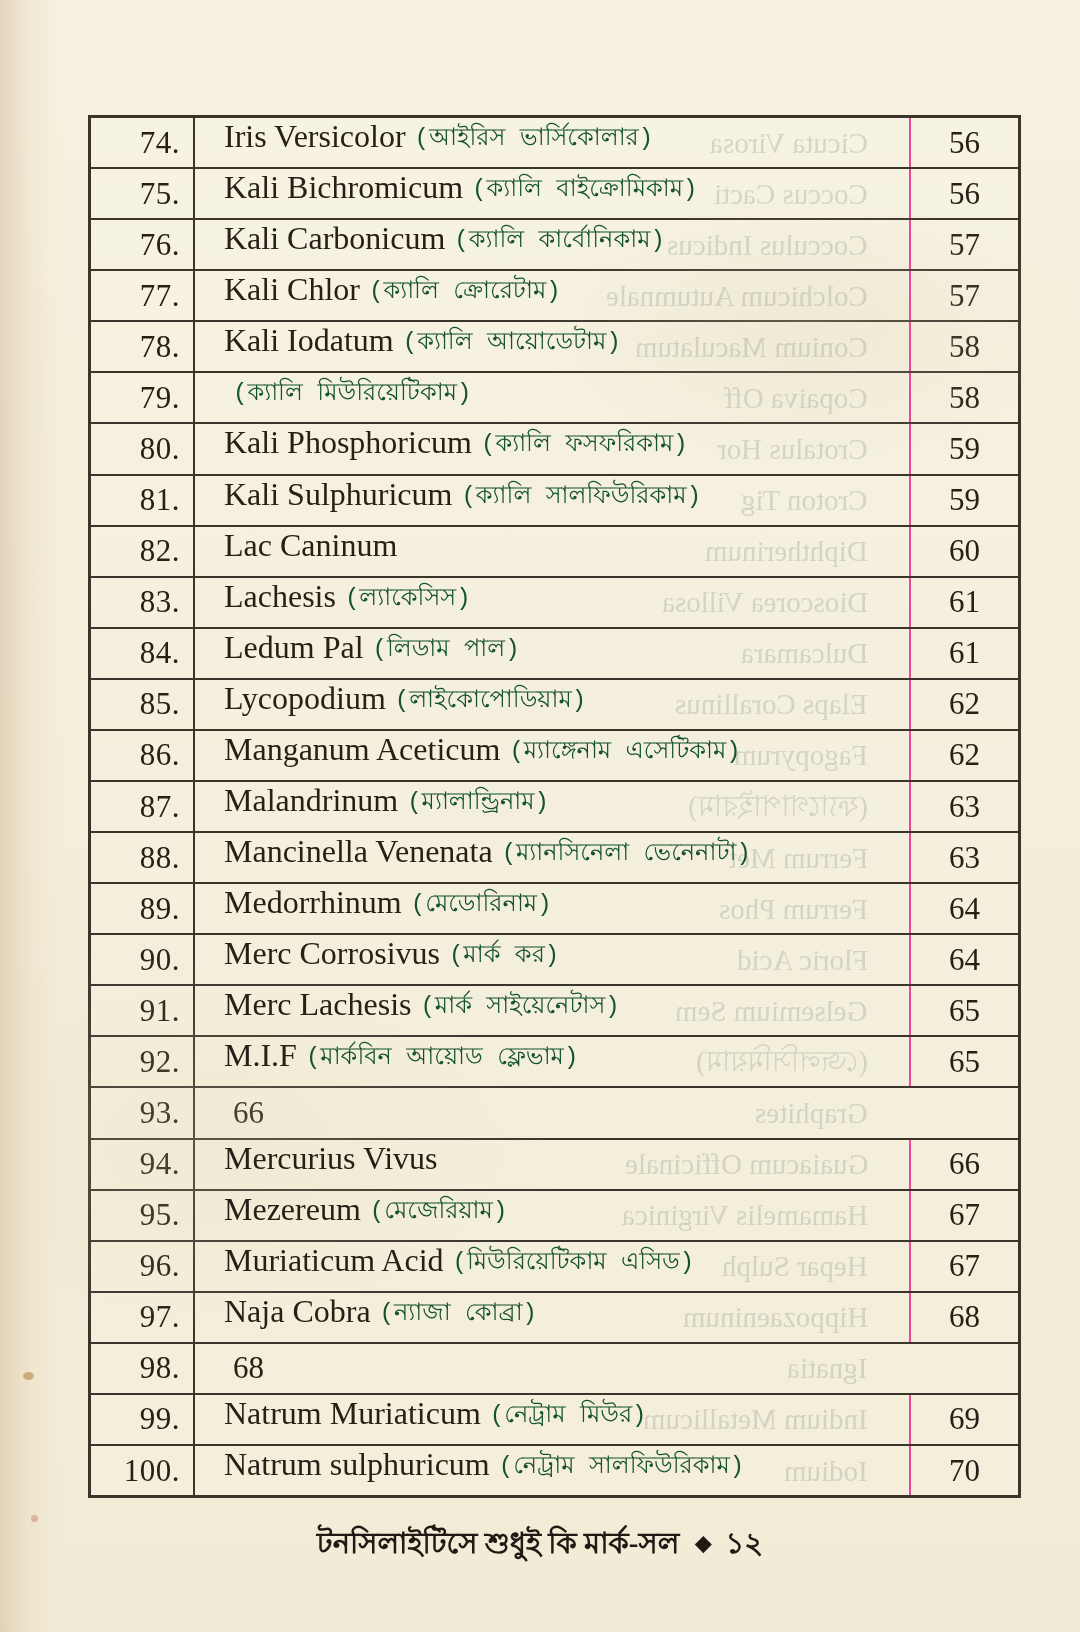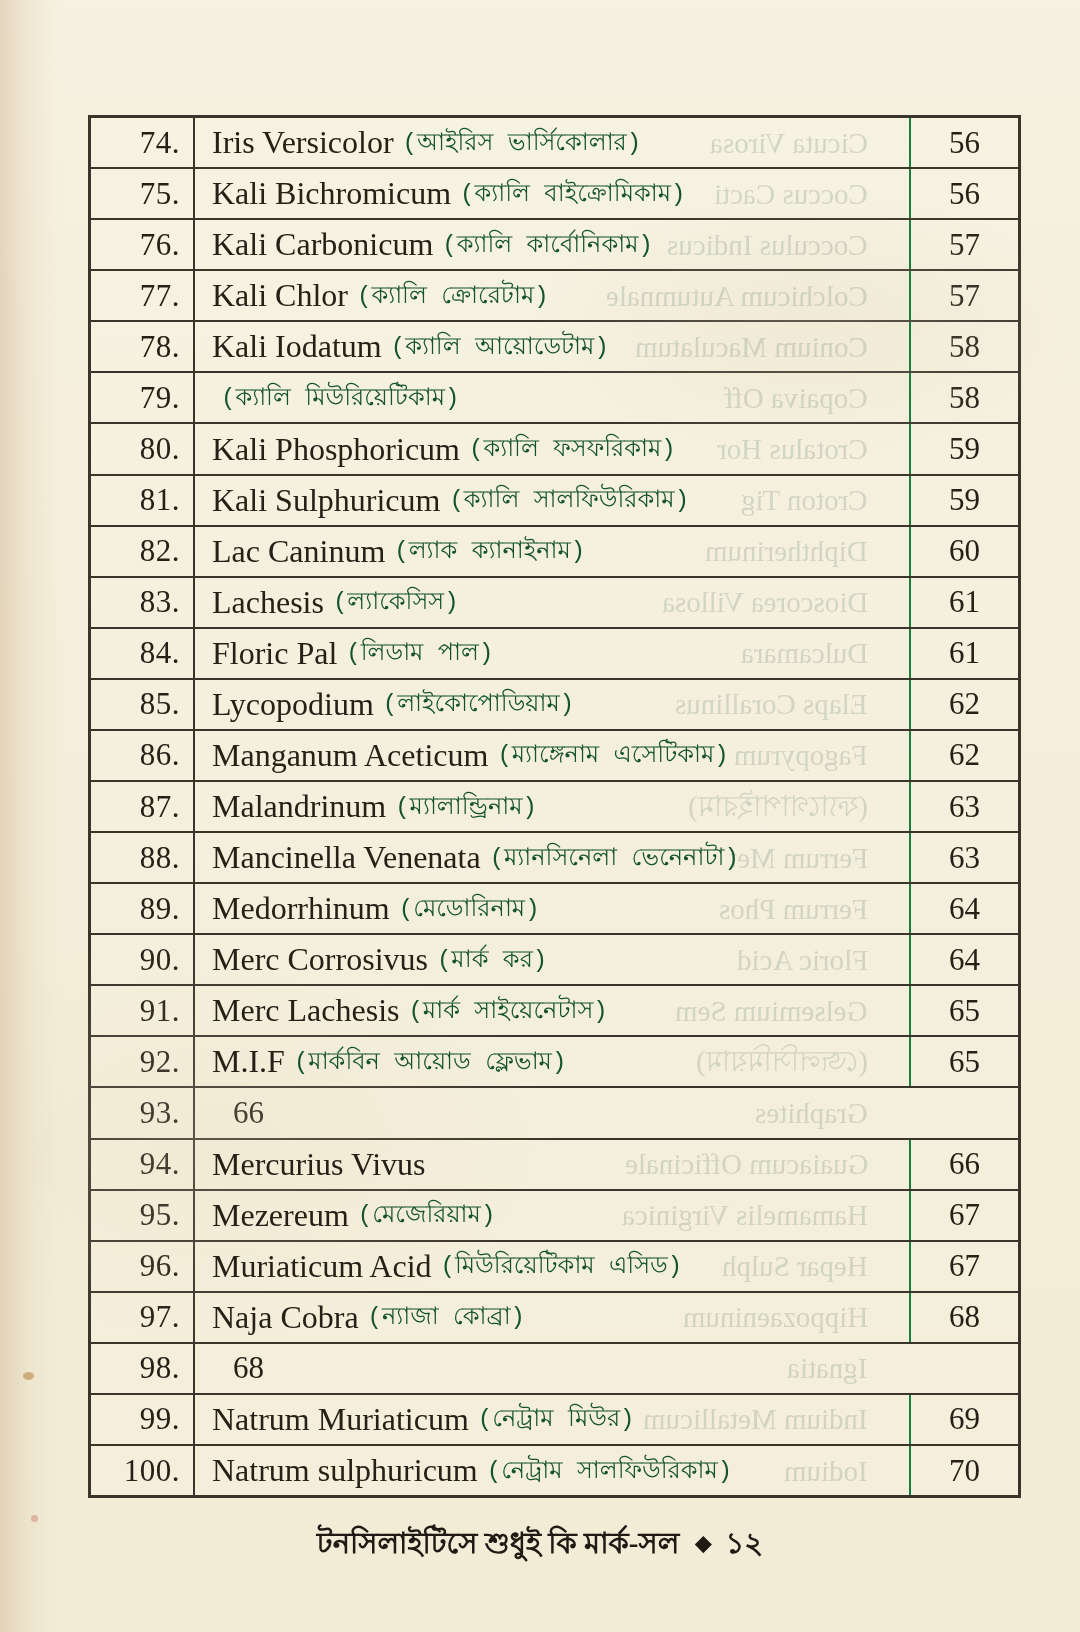--- a/index.html
+++ b/index.html
@@ -59,24 +59,23 @@
     align-items: center;
     justify-content: flex-end;
     padding-right: 13px;
     font-size: 31px;
     color: #262017;
     letter-spacing: 0.5px;
   }
   .cell-remedy {
     flex: 1 1 auto;
     box-sizing: border-box;
-    border-right: 2px solid #15803d;
-    display: flex;
-    align-items: center;
-    padding-left: 17px;
+    border-right: 2px solid #ec4899;
+    display: flex;
+    padding-left: 29px;
     font-size: 32px;
     color: #262017;
     white-space: nowrap;
     overflow: hidden;
     position: relative;
     z-index: 2;
   }
   .remedy-bn {
     font-size: 24px;
     margin-left: 9px;
@@ -203,38 +202,37 @@
           <span>Kali Sulphuricum</span>
           <span class="remedy-bn">(ক্যালি সালফিউরিকাম)</span>
         </div>
         <div class="cell-page">59</div>
       </div>
       <div class="toc-row">
         <span class="ghost-text">Diphtherinum</span>
         <div class="cell-serial">82.</div>
         <div class="cell-remedy">
           <span>Lac Caninum</span>
-          <span class="remedy-bn">(ল্যাক ক্যানাইনাম)</span>
         </div>
         <div class="cell-page">60</div>
       </div>
       <div class="toc-row">
         <span class="ghost-text">Dioscorea Villosa</span>
         <div class="cell-serial">83.</div>
         <div class="cell-remedy">
           <span>Lachesis</span>
           <span class="remedy-bn">(ল্যাকেসিস)</span>
         </div>
         <div class="cell-page">61</div>
       </div>
       <div class="toc-row">
         <span class="ghost-text">Dulcamara</span>
         <div class="cell-serial">84.</div>
         <div class="cell-remedy">
-          <span>Floric Pal</span>
+          <span>Ledum Pal</span>
           <span class="remedy-bn">(লিডাম পাল)</span>
         </div>
         <div class="cell-page">61</div>
       </div>
       <div class="toc-row">
         <span class="ghost-text">Elaps Corallinus</span>
         <div class="cell-serial">85.</div>
         <div class="cell-remedy">
           <span>Lycopodium</span>
           <span class="remedy-bn">(লাইকোপোডিয়াম)</span>

